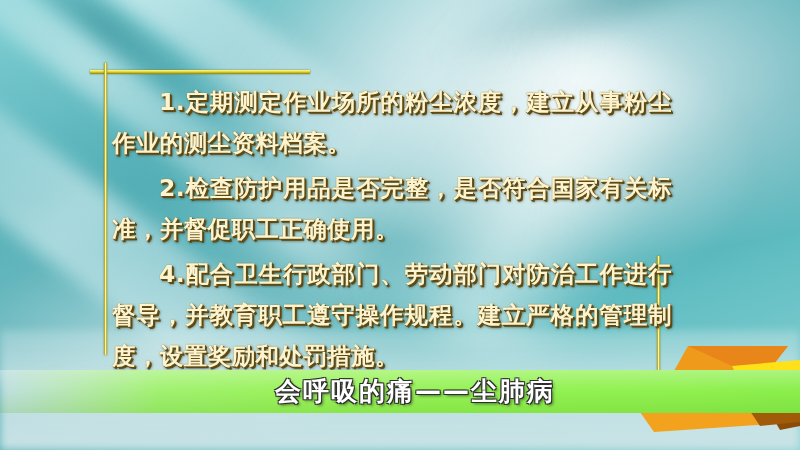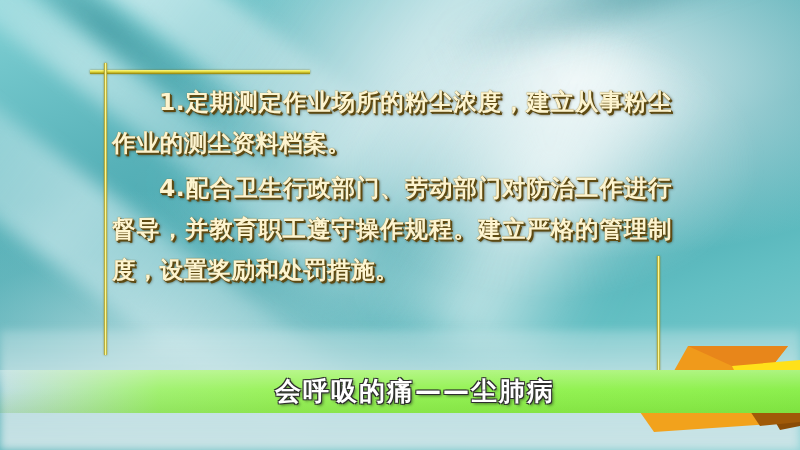--- a/index.html
+++ b/index.html
@@ -209,20 +209,21 @@
   <div class="bg-streak streak-dark2"></div>
   <div class="bg-haze"></div>
   <div class="bg-bottomglow"></div>
 
   <div class="rule rule-h-top"></div>
   <div class="rule rule-v-left"></div>
   <div class="rule rule-v-right"></div>
 
   <div class="body-text">
     <p class="para">1.定期测定作业场所的粉尘浓度，建立从事粉尘作业的测尘资料档案。</p>
+    <p class="para">2.检查防护用品是否完整，是否符合国家有关标准，并督促职工正确使用。</p>
     <p class="para">4.配合卫生行政部门、劳动部门对防治工作进行督导，并教育职工遵守操作规程。建立严格的管理制度，设置奖励和处罚措施。</p>
   </div>
 
   <svg class="deco" viewBox="0 0 160 100">
 
     <polygon points="30,42 48,10 148,10 126,38" fill="#f09a1b"></polygon>
     <polygon points="48,10 148,10 126,38 92,30" fill="#e8861a"></polygon>
 
     <polygon points="92,30 160,24 160,48 100,46" fill="#ffe11a"></polygon>
     <polygon points="126,38 160,34 160,48 100,46" fill="#ffd800"></polygon>

